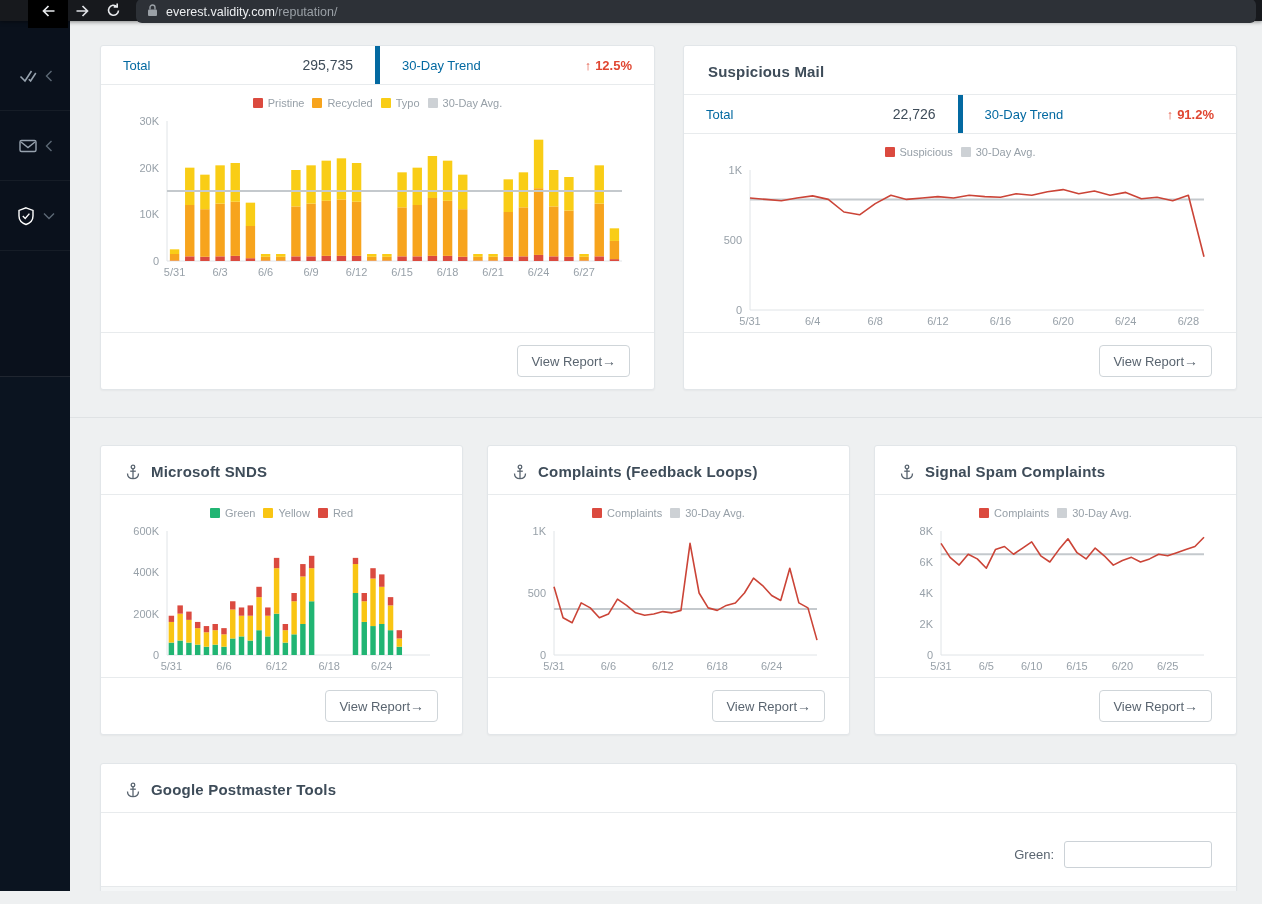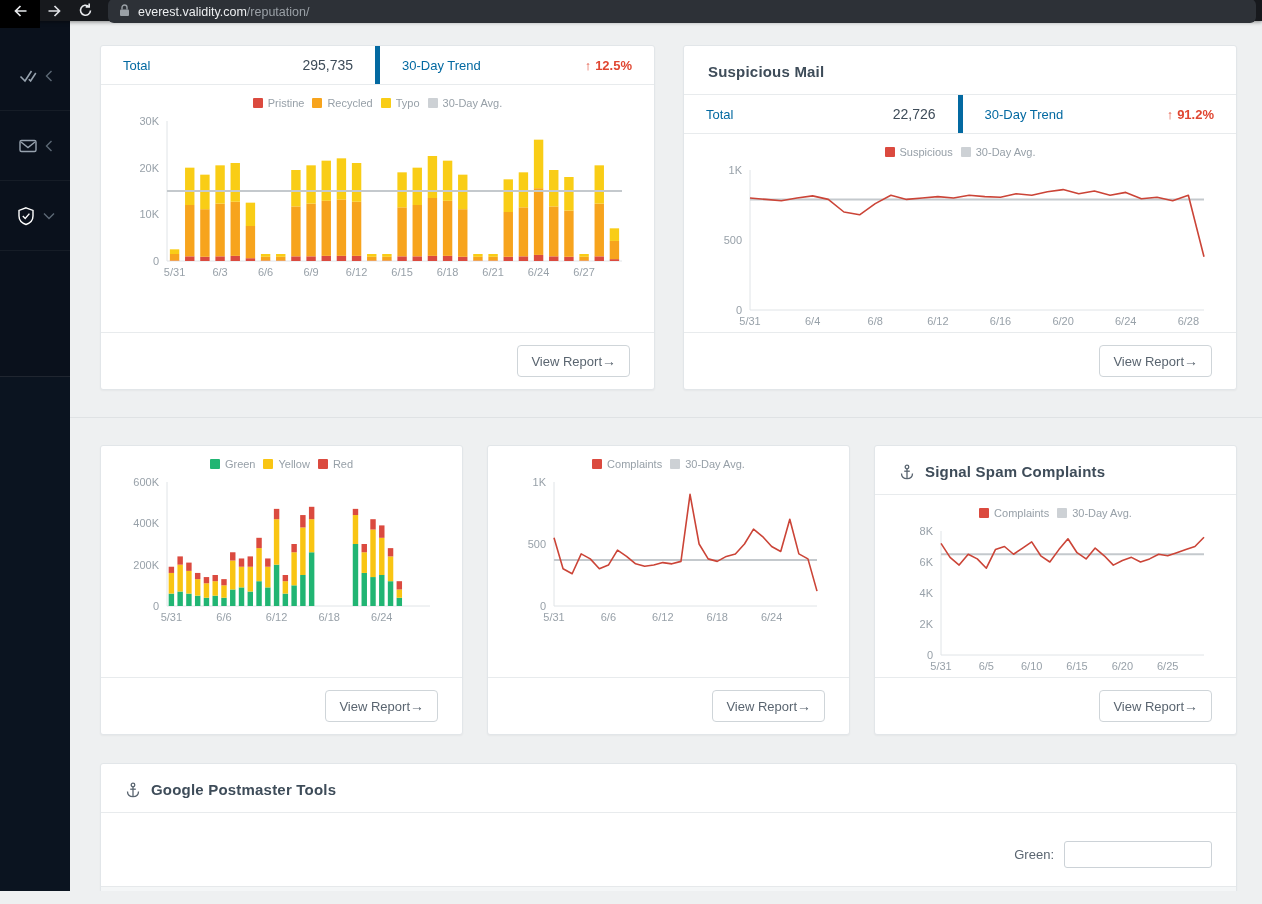--- a/index.html
+++ b/index.html
@@ -1,21 +1,21 @@
 <!DOCTYPE html>
 <html><head>
 <meta charset="utf-8">
 <style>
 * { margin:0; padding:0; box-sizing:border-box; }
 html,body { width:1262px; height:904px; overflow:hidden; background:#eef0f1;
   font-family:"Liberation Sans", sans-serif; }
 
 
 .browser-bar{height:21px;background:#17191d;display:flex;align-items:center;
-  position:relative;z-index:9;box-shadow:0 1px 4px rgba(0,0,0,.45);}
+  position:relative;z-index:9;box-shadow:0 1px 4px rgba(0,0,0,.45);padding-left:28px;}
 .nav-stub{width:40px;height:34px;background:#000;display:flex;align-items:center;justify-content:center;flex:0 0 auto;}
 .nav-btn{width:30px;height:28px;display:flex;align-items:center;justify-content:center;cursor:pointer;flex:0 0 auto;}
 .url-bar{flex:1;height:24px;margin:0 6px 0 8px;background:#2d3137;border-radius:6px;
   display:flex;align-items:center;padding:0 11px;gap:8px;cursor:text;}
 .url-host{color:#eceef0;font-size:12.5px;}
 .url-path{color:#9aa0a6;font-size:12.5px;}
 
 
 .app{display:flex;height:870px;}
 .sidebar{width:70px;background:#0a111c;display:flex;flex-direction:column;flex:0 0 auto;}
@@ -344,20 +344,29 @@
             <span class="arr">→</span>
           </button>
         </footer>
       </section>
     </div>
 
     <div class="section-divider"></div>
 
     <div class="row row2">
       <section class="card">
+        <header class="card-head">
+          <svg width="16" height="16" viewBox="0 0 16 16">
+              <circle cx="8" cy="3" r="1.8" fill="none" stroke="currentColor" stroke-width="1.3"></circle>
+              <line x1="8" y1="4.8" x2="8" y2="14" stroke="currentColor" stroke-width="1.3"></line>
+              <line x1="5.2" y1="7.2" x2="10.8" y2="7.2" stroke="currentColor" stroke-width="1.3"></line>
+              <path d="M2.5 9.5 C2.5 12.8 5 14.6 8 14.6 C11 14.6 13.5 12.8 13.5 9.5" fill="none" stroke="currentColor" stroke-width="1.3"></path>
+            </svg>
+          <h2 class="card-title">Microsoft SNDS</h2>
+        </header>
         <div class="chart-wrap">
           <div class="legend">
             <span class="li">
                 <i class="sw" style="background: rgb(33, 181, 115);"></i>
                 <span>Green</span>
               </span>
             <span class="li">
                 <i class="sw" style="background: rgb(249, 197, 19);"></i>
                 <span>Yellow</span>
               </span>
@@ -451,20 +460,29 @@
         </div>
         <footer class="card-foot">
           <button class="vr-btn">
             <span>View Report</span>
             <span class="arr">→</span>
           </button>
         </footer>
       </section>
 
       <section class="card">
+        <header class="card-head">
+          <svg width="16" height="16" viewBox="0 0 16 16">
+              <circle cx="8" cy="3" r="1.8" fill="none" stroke="currentColor" stroke-width="1.3"></circle>
+              <line x1="8" y1="4.8" x2="8" y2="14" stroke="currentColor" stroke-width="1.3"></line>
+              <line x1="5.2" y1="7.2" x2="10.8" y2="7.2" stroke="currentColor" stroke-width="1.3"></line>
+              <path d="M2.5 9.5 C2.5 12.8 5 14.6 8 14.6 C11 14.6 13.5 12.8 13.5 9.5" fill="none" stroke="currentColor" stroke-width="1.3"></path>
+            </svg>
+          <h2 class="card-title">Complaints (Feedback Loops)</h2>
+        </header>
         <div class="chart-wrap">
           <div class="legend">
             <span class="li">
                 <i class="sw" style="background: rgb(219, 74, 63);"></i>
                 <span>Complaints</span>
               </span>
             <span class="li">
                 <i class="sw" style="background: rgb(205, 209, 213);"></i>
                 <span>30-Day Avg.</span>
               </span>

